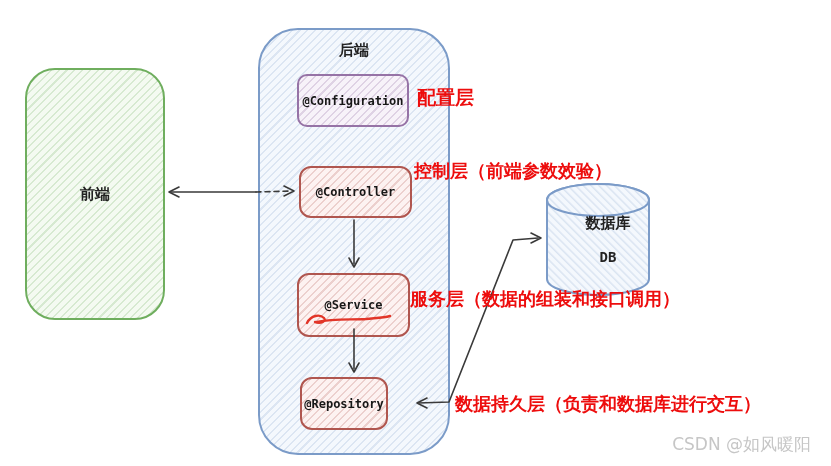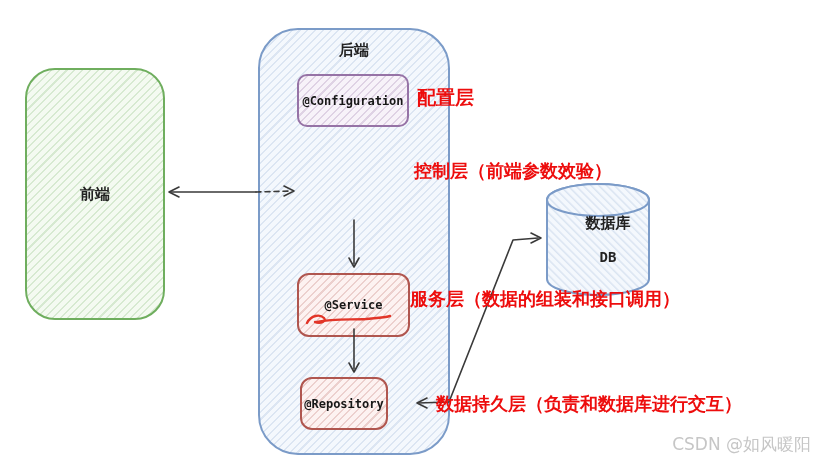--- a/index.html
+++ b/index.html
@@ -23,21 +23,21 @@
   #config-box{left:297px;top:74px;width:112px;height:53px;border:2px solid #9673a6;border-radius:10px;}
   #controller-box{left:299px;top:166px;width:113px;height:52px;border:2px solid #b0564f;border-radius:12px;}
   #service-box{left:297px;top:273px;width:113px;height:64px;border:2px solid #b0564f;border-radius:12px;}
   #repository-box{left:300px;top:377px;width:88px;height:53px;border:2px solid #b0564f;border-radius:12px;}
 
   .annotation{position:absolute;color:#ed0d0d;font-weight:bold;font-size:18px;line-height:22px;
     white-space:nowrap;z-index:6;}
   #config-annotation{left:417px;top:86px;font-size:19px;}
   #controller-annotation{left:414px;top:160px;}
   #service-annotation{left:410px;top:288px;}
-  #repository-annotation{left:436px;top:393px;}
+  #repository-annotation{left:455px;top:393px;}
 
   #overlay{position:absolute;left:0;top:0;width:831px;height:466px;z-index:5;pointer-events:none;}
 
   .db-label{position:absolute;z-index:6;text-align:center;width:124px;left:546px;color:#222;}
   #db-name{top:214px;font-weight:bold;font-size:15px;}
   #db-sub{top:249px;font-family:"DejaVu Sans Mono",monospace;font-weight:bold;font-size:14px;}
 
   #watermark{position:absolute;right:20px;top:433px;color:#c6c6c6;font-size:17px;z-index:6;white-space:nowrap;}
 </style>
 </head>
@@ -48,20 +48,23 @@
   <div class="box hatch-green" id="frontend-box">
     <span class="cn-label">前端</span>
   </div>
 
   <div class="box hatch-blue" id="backend-box">
     <span class="container-title">后端</span>
   </div>
 
   <div class="box hatch-purple" id="config-box">
     <span class="node-label">@Configuration</span>
+  </div>
+  <div class="box hatch-red" id="controller-box">
+    <span class="node-label">@Controller</span>
   </div>
   <div class="box hatch-red" id="service-box">
     <span class="node-label">@Service</span>
   </div>
   <div class="box hatch-red" id="repository-box">
     <span class="node-label">@Repository</span>
   </div>
 
   <div class="annotation" id="config-annotation">配置层</div>
   <div class="annotation" id="controller-annotation">控制层（前端参数效验）</div>

